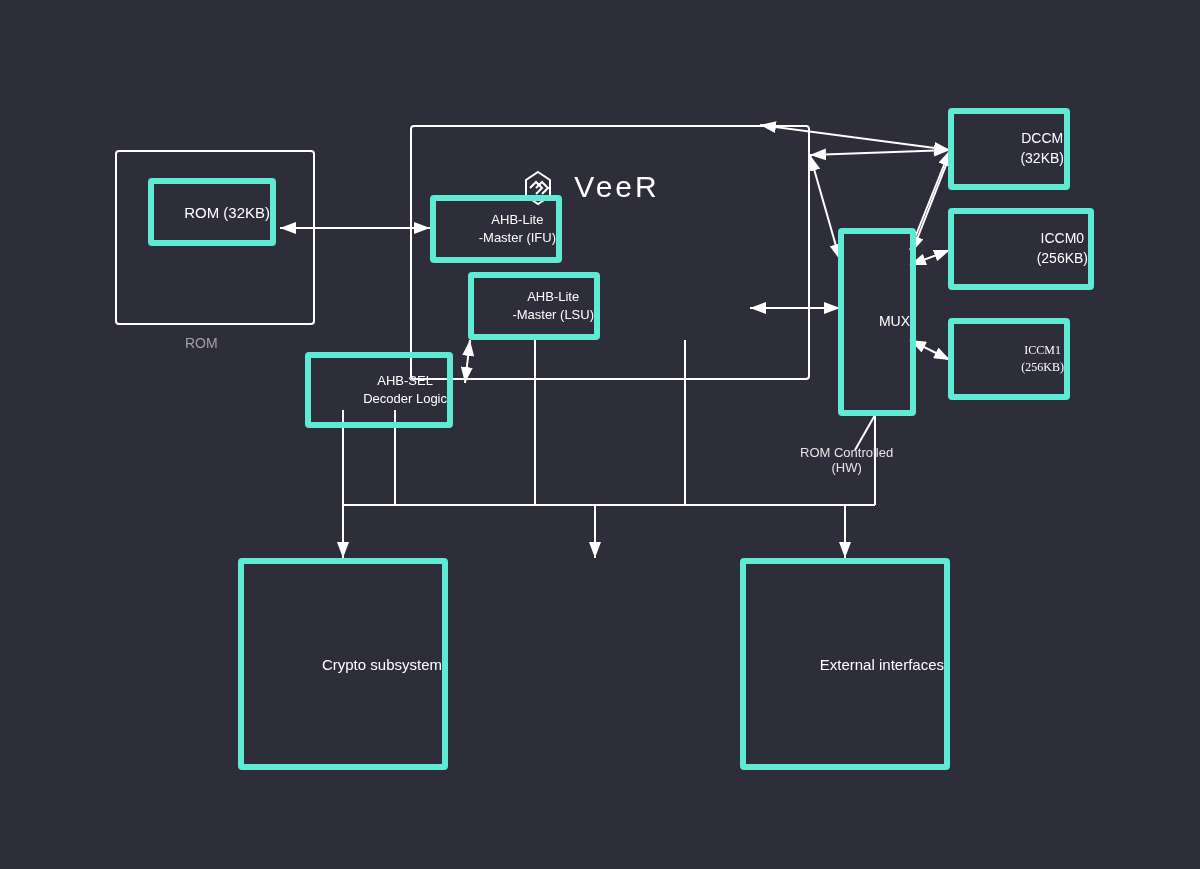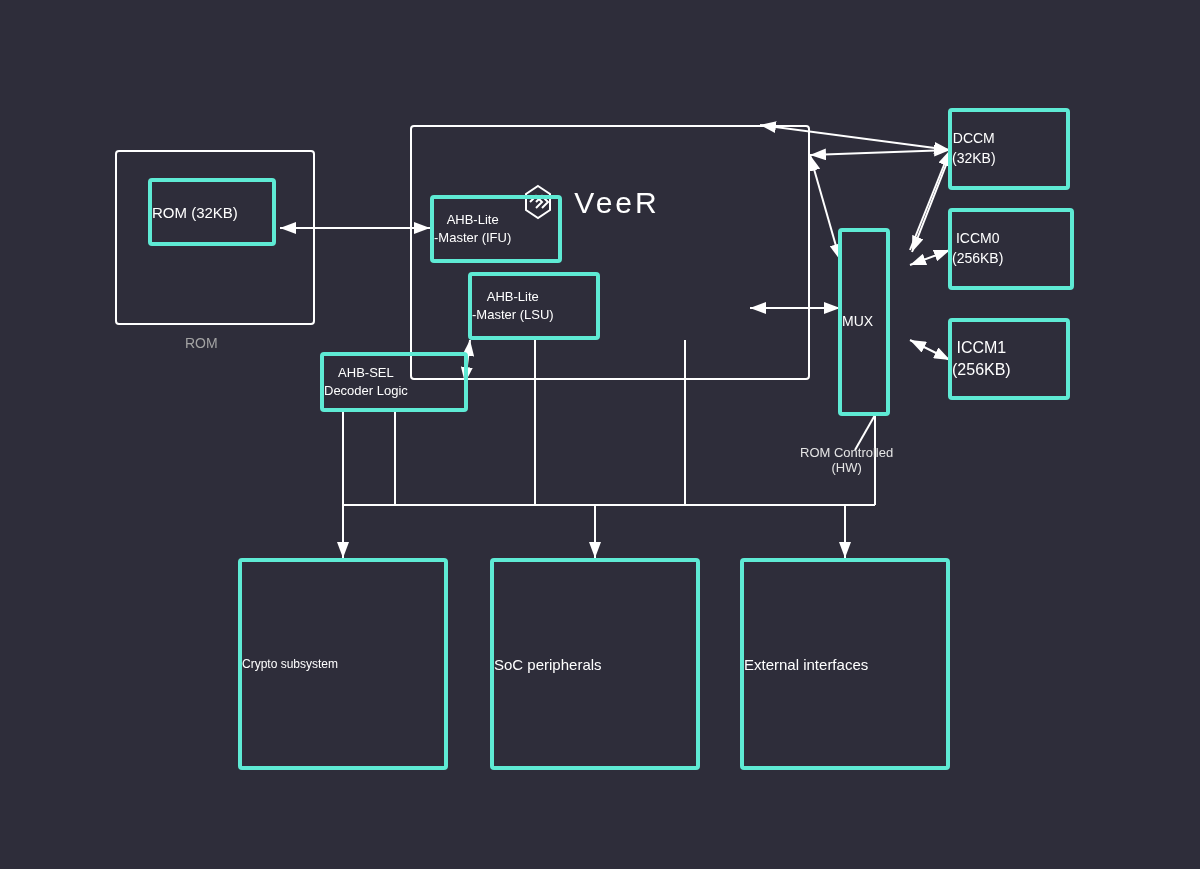--- a/index.html
+++ b/index.html
@@ -13,25 +13,25 @@
       position: relative;
     }
     #diagram {
       position: absolute;
       top: 0; left: 0;
       width: 1200px;
       height: 869px;
     }
     .box {
       position: absolute;
-      border: 4px solid #5eead4;
+      border: 6px solid #5eead4;
       border-radius: 4px;
       display: flex;
       align-items: center;
-      justify-content: flex-start;
+      justify-content: flex-end;
       text-align: center;
       font-size: 14px;
       line-height: 1.4;
       color: #ffffff;
       background: transparent;
     }
     .box-outer {
       position: absolute;
       border: 2px solid #ffffff;
       border-radius: 4px;
@@ -47,21 +47,21 @@
     }
     svg.arrows line, svg.arrows polyline, svg.arrows path {
       stroke: #ffffff;
       stroke-width: 2;
       fill: none;
     }
     
     .veer-logo {
       position: absolute;
       display: flex;
-      align-items: flex-end;
+      align-items: flex-start;
       justify-content: center;
       gap: 18px;
       font-size: 28px;
       font-weight: 300;
       letter-spacing: 2px;
       color: #ffffff;
     }
   </style>
 </head>
 <body>
@@ -154,49 +154,46 @@
 
   <div class="box" style="left:430px; top:195px; width:132px; height:68px; font-size:13px;">
     <span>AHB-Lite<br>-Master (IFU)</span>
   </div>
 
   <div class="box" style="left:468px; top:272px; width:132px; height:68px; font-size:13px;">
     <span>AHB-Lite<br>-Master (LSU)</span>
   </div>
 
 
-  <div class="box" style="left:320px; top:352px; width:148px; height:60px; font-size:13px;">
+  <div class="box" style="left:305px; top:352px; width:148px; height:76px; font-size:13px;">
     <span>AHB-SEL<br>Decoder Logic</span>
   </div>
 
-  <div class="box" style="left:838px; top:228px; width:52px; height:188px; font-size:14px;">
+  <div class="box" style="left:838px; top:228px; width:78px; height:188px; font-size:14px;">
     <span>MUX</span>
   </div>
 
   <div class="box" style="left:948px; top:108px; width:122px; height:82px; font-size:14px;">
     <span>DCCM<br>(32KB)</span>
   </div>
 
-  <div class="box" style="left:948px; top:208px; width:126px; height:82px; font-size:14px;">
+  <div class="box" style="left:948px; top:208px; width:146px; height:82px; font-size:14px;">
     <span>ICCM0<br>(256KB)</span>
   </div>
 
-  <div class="box" style="left:948px; top:318px; width:122px; height:82px; font-size:16px;">
+  <div class="box" style="left:948px; top:318px; width:122px; height:82px; font-size:12px;font-family:Liberation Serif, serif;">
     <span>ICCM1<br>(256KB)</span>
   </div>
 
   <div style="position:absolute; left:800px; top:445px; font-size:13px; color:#e5e5e5; text-align:center;">
     <span>ROM Controlled<br>(HW)</span>
   </div>
 
-  <div class="box" style="left:238px; top:558px; width:210px; height:212px; font-size:12px;">
+  <div class="box" style="left:238px; top:558px; width:210px; height:212px; font-size:15px;">
     <span>Crypto subsystem</span>
   </div>
 
-  <div class="box" style="left:490px; top:558px; width:210px; height:212px; font-size:15px;">
-    <span>SoC peripherals</span>
-  </div>
 
   <div class="box" style="left:740px; top:558px; width:210px; height:212px; font-size:15px;">
     <span>External interfaces</span>
   </div>
 
 </div>
 
 </body></html>

